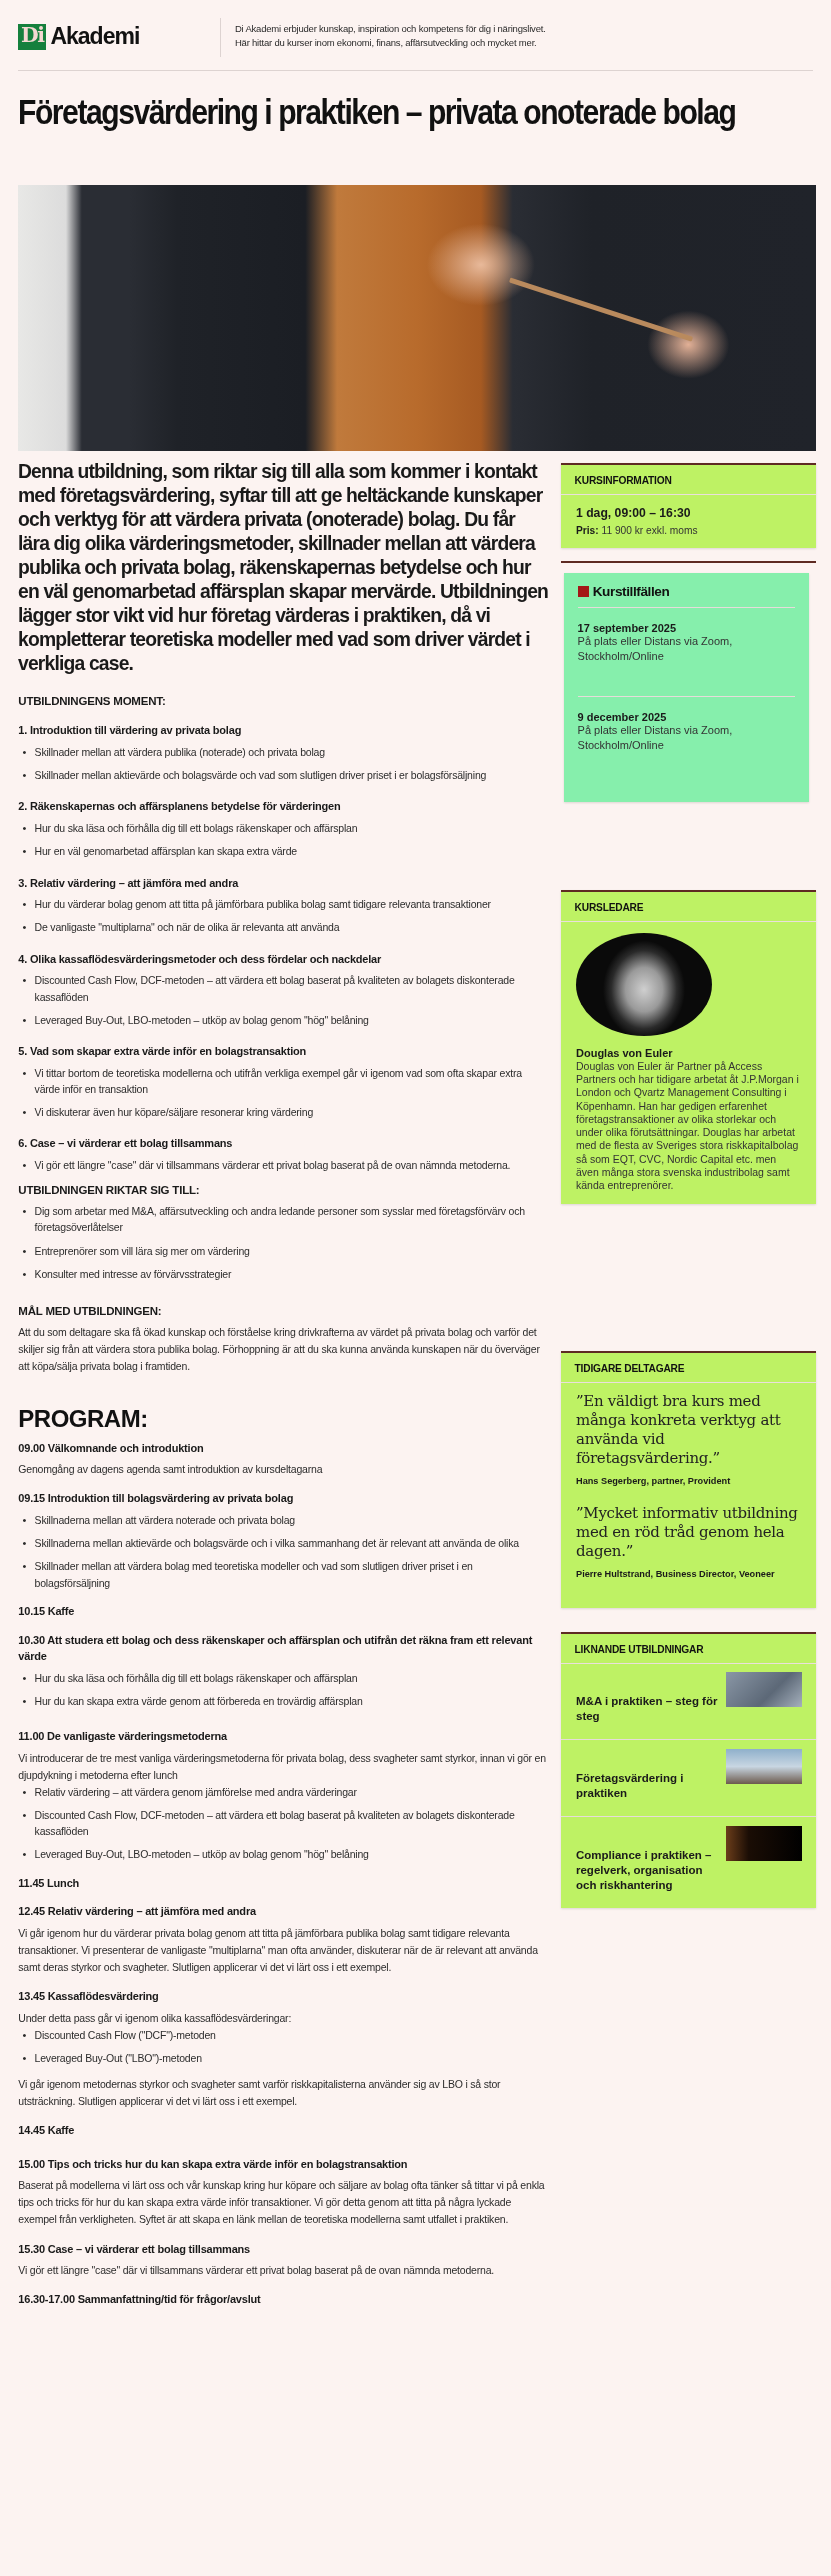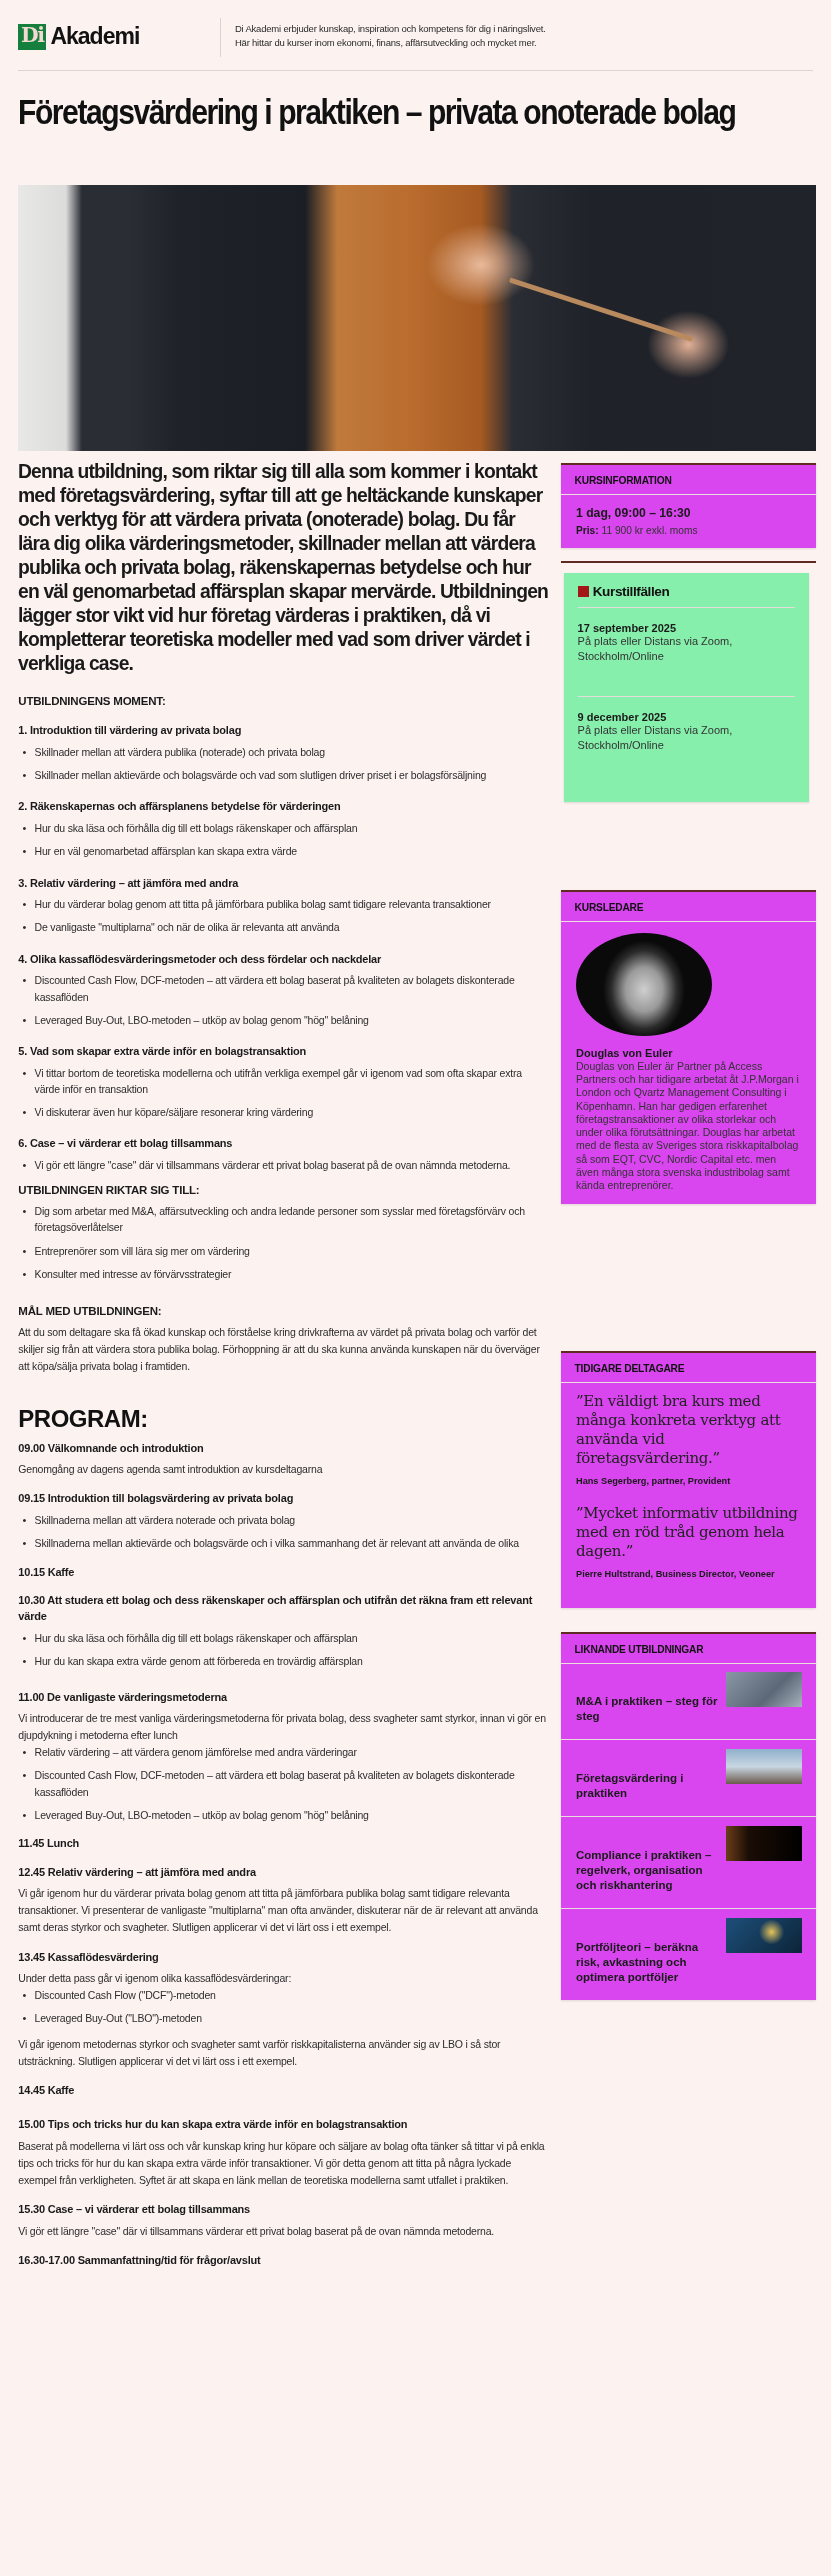--- a/index.html
+++ b/index.html
@@ -90,21 +90,21 @@
   p.txt { font-size: 10.5px; line-height: 17px; color: #2c2c2c; letter-spacing: -0.2px; }
   .program-title {
     font-weight: bold; font-size: 24px; margin-top: 30px; margin-bottom: 6.8px;
     letter-spacing: -0.5px; color: #111;
   }
   .prog h3 { margin-top: 12.2px; margin-bottom: 5.4px; }
 
   
   .side { position: absolute; left: 561px; width: 255px; }
   .panel {
-    background: #d946ef;
+    background: #bef264;
     border-top: 2px solid #5e2a22;
     box-shadow: 0 0.7px 2px rgba(0,0,0,0.12);
   }
   .panel-head {
     font-weight: bold; font-size: 10.2px; letter-spacing: -0.2px;
     padding: 9.5px 13.6px 8.2px 13.6px;
     border-bottom: 0.7px solid #eadfdc;
     text-transform: uppercase; color: #111;
   }
   .kinfo { top: 463px; }
@@ -223,20 +223,21 @@
 
   <div class="program-title">PROGRAM:</div>
   <div class="prog">
     <h3 style="margin-top:4.1px;">09.00 Välkomnande och introduktion</h3>
     <p class="txt">Genomgång av dagens agenda samt introduktion av kursdeltagarna</p>
 
     <h3>09.15 Introduktion till bolagsvärdering av privata bolag</h3>
     <ul class="bul">
       <li>Skillnaderna mellan att värdera noterade och privata bolag</li>
       <li>Skillnaderna mellan aktievärde och bolagsvärde och i vilka sammanhang det är relevant att använda de olika</li>
+      <li>Skillnader mellan att värdera bolag med teoretiska modeller och vad som slutligen driver priset i en bolagsförsäljning</li>
     </ul>
 
     <h3>10.15 Kaffe</h3>
 
     <h3 style="">10.30 Att studera ett bolag och dess räkenskaper och affärsplan och utifrån det räkna fram ett relevant värde</h3>
     <ul class="bul">
       <li>Hur du ska läsa och förhålla dig till ett bolags räkenskaper och affärsplan</li>
       <li>Hur du kan skapa extra värde genom att förbereda en trovärdig affärsplan</li>
     </ul>
 
@@ -327,19 +328,15 @@
       <div class="sim-img img-ma"></div>
     </div>
     <div class="sim-item">
       <div class="sim-title">Företagsvärdering i praktiken</div>
       <div class="sim-img img-fv"></div>
     </div>
     <div class="sim-item">
       <div class="sim-title">Compliance i praktiken – regelverk, organisation och riskhantering</div>
       <div class="sim-img img-co"></div>
     </div>
-    <div class="sim-item">
-      <div class="sim-title">Portföljteori – beräkna risk, avkastning och optimera portföljer</div>
-      <div class="sim-img img-pf"></div>
-    </div>
   </section>
 </aside>
 
 
 </body></html>

